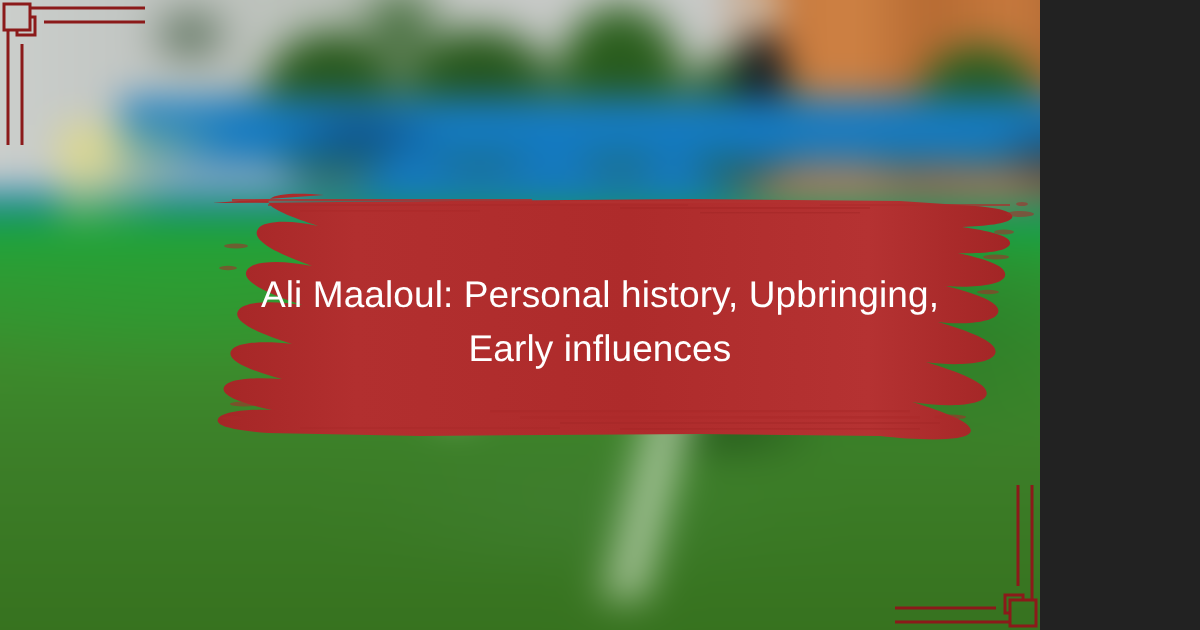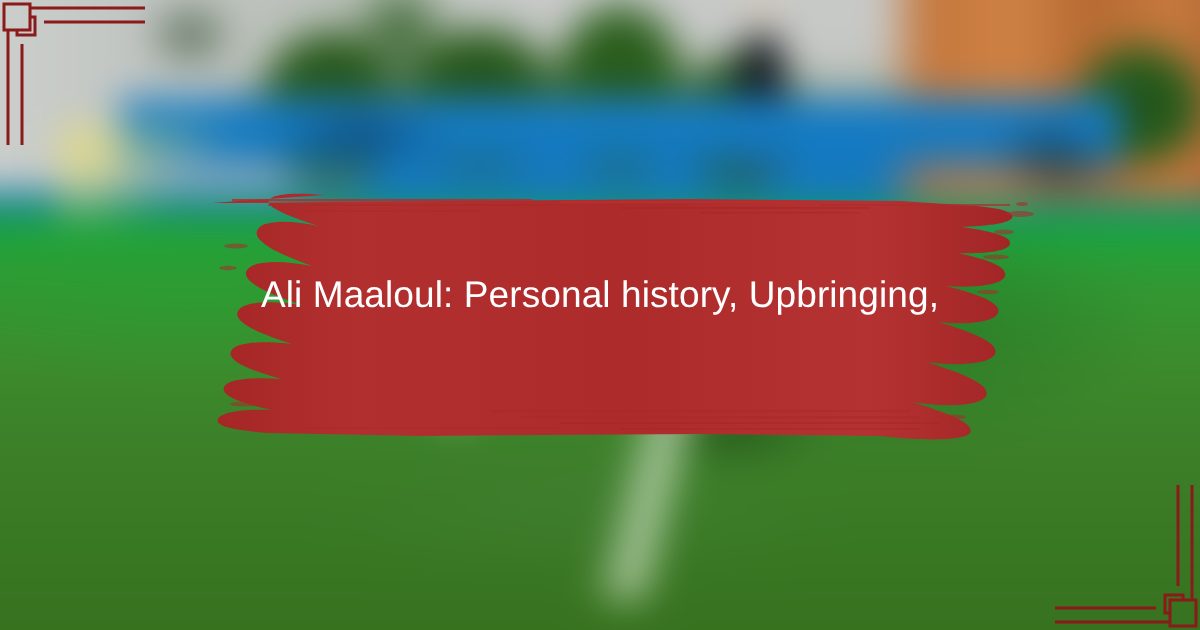--- a/index.html
+++ b/index.html
@@ -3,21 +3,21 @@
 <meta charset="utf-8">
 <title>Ali Maaloul Banner</title>
 <style>
   html, body {
     margin: 0;
     padding: 0;
     background: #222;
   }
   #banner {
     position: relative;
-    width: 1200px;
+    width: 1040px;
     height: 630px;
     overflow: hidden;
     font-family: "Liberation Sans", sans-serif;
     background: #ec4899;
   }
 
   
   .bg-layer {
     position: absolute;
     inset: -60px;
@@ -303,20 +303,21 @@
         <ellipse cx="228" cy="268" rx="9" ry="2.2"></ellipse>
         <ellipse cx="244" cy="404" rx="14" ry="2.6"></ellipse>
         <ellipse cx="232" cy="418" rx="10" ry="2.2"></ellipse>
         <ellipse cx="950" cy="417" rx="16" ry="2.6"></ellipse>
       </g>
     </svg>
   </div>
 
   <div class="title-block">
     <p class="title-text">Ali Maaloul: Personal history, Upbringing,</p>
+    <p class="title-text">Early influences</p>
   </div>
 
   <div class="corner corner-tl">
     <svg width="160" height="160" viewBox="0 0 160 160" xmlns="http://www.w3.org/2000/svg" aria-hidden="true">
       <g fill="none" stroke="#8b1a1a" stroke-width="3">
 
         <rect x="4" y="4" width="26" height="26"></rect>
 
         <path d="M 30 8 L 145 8"></path>
         <path d="M 8 30 L 8 145"></path>

